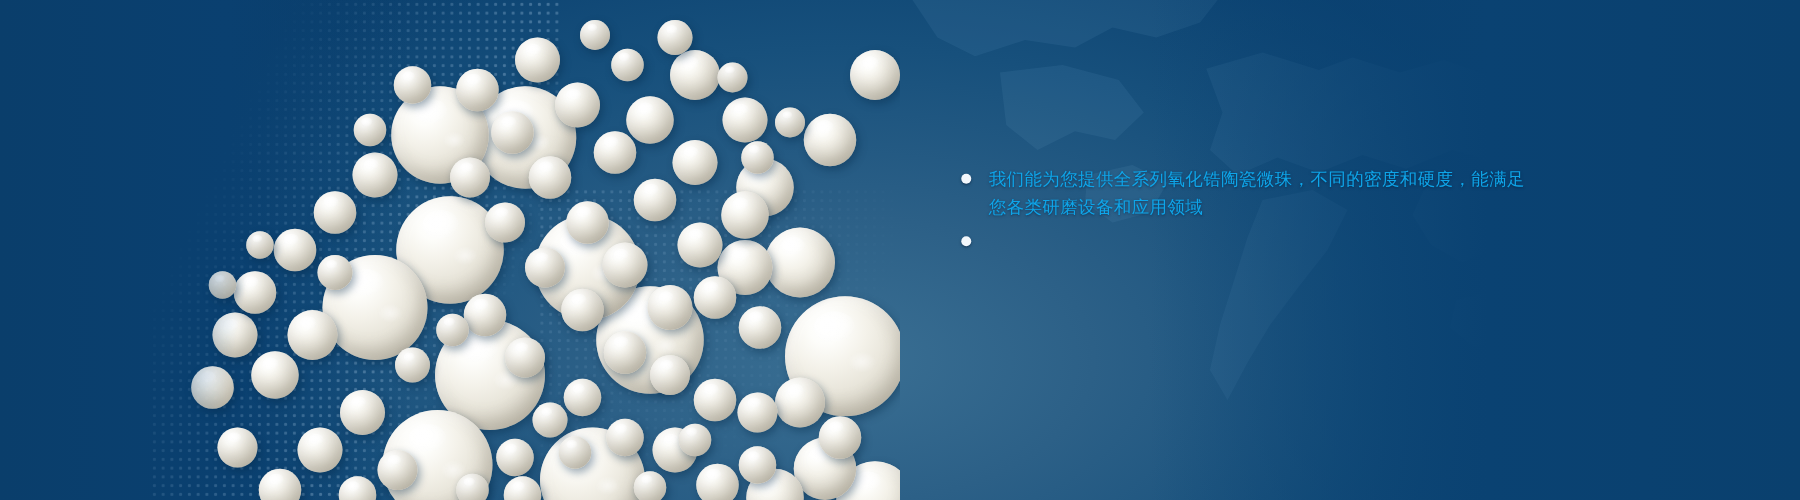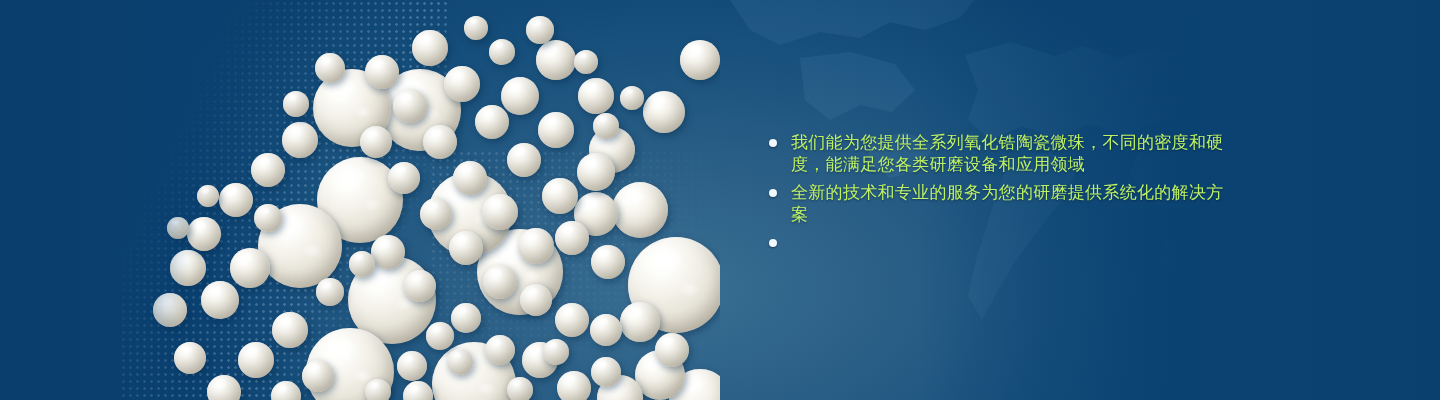--- a/index.html
+++ b/index.html
@@ -115,22 +115,22 @@
     text-shadow:0 1px 3px rgba(0,20,45,.55);
     white-space:nowrap;
   }
   .bullets{
     margin-top:24px;
     list-style:none;
   }
   .bullet{
     position:relative;
     padding-left:28px;
-    color:#bef264;
-    font-size:17px;
+    color:#0ea5e9;
+    font-size:14px;
     line-height:22px;
     margin-bottom:6px;
     text-shadow:0 1px 2px rgba(0,20,45,.5);
     letter-spacing:.3px;
   }
   .bullet .dot{
     position:absolute;
     left:6px; top:7px;
     width:8px; height:8px;
     border-radius:50%;
@@ -260,21 +260,17 @@
     </div>
 
   <div class="content">
     <ul class="bullets">
       <li class="bullet">
         <span class="dot"></span>
         <span>我们能为您提供全系列氧化锆陶瓷微珠，不同的密度和硬度，能满足您各类研磨设备和应用领域</span>
       </li>
       <li class="bullet">
         <span class="dot"></span>
-        <span>全新的技术和专业的服务为您的研磨提供系统化的解决方案</span>
-      </li>
-      <li class="bullet">
-        <span class="dot"></span>
       </li>
     </ul>
   </div>
 
 </div>
 
 </body></html>

